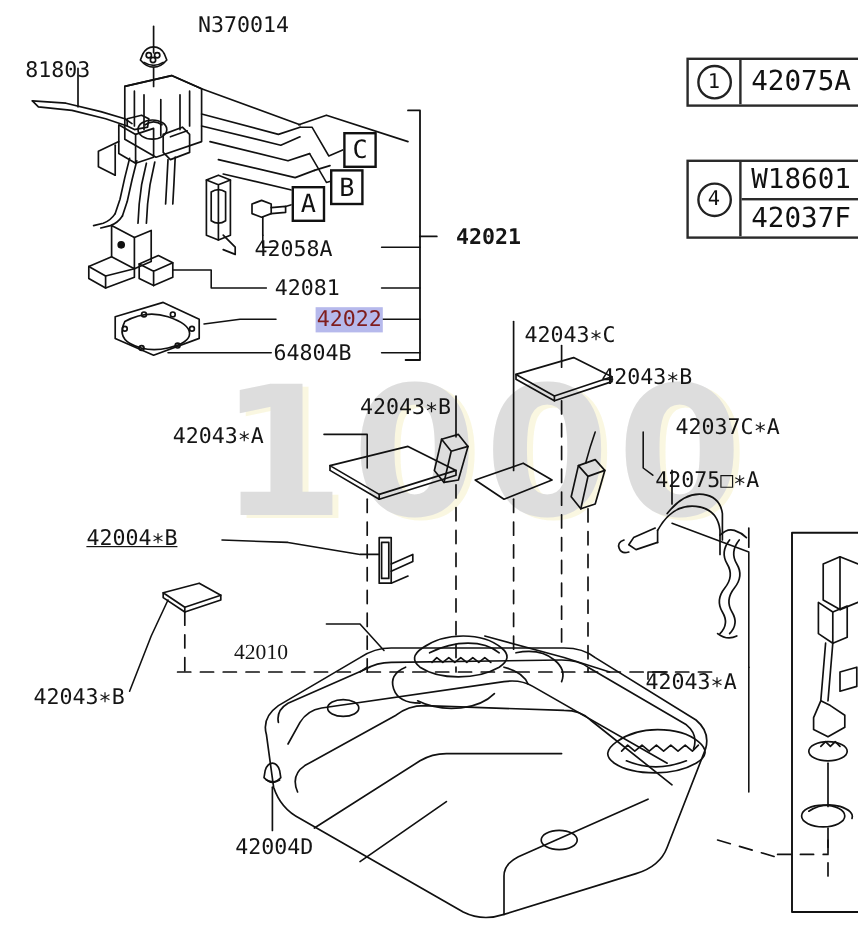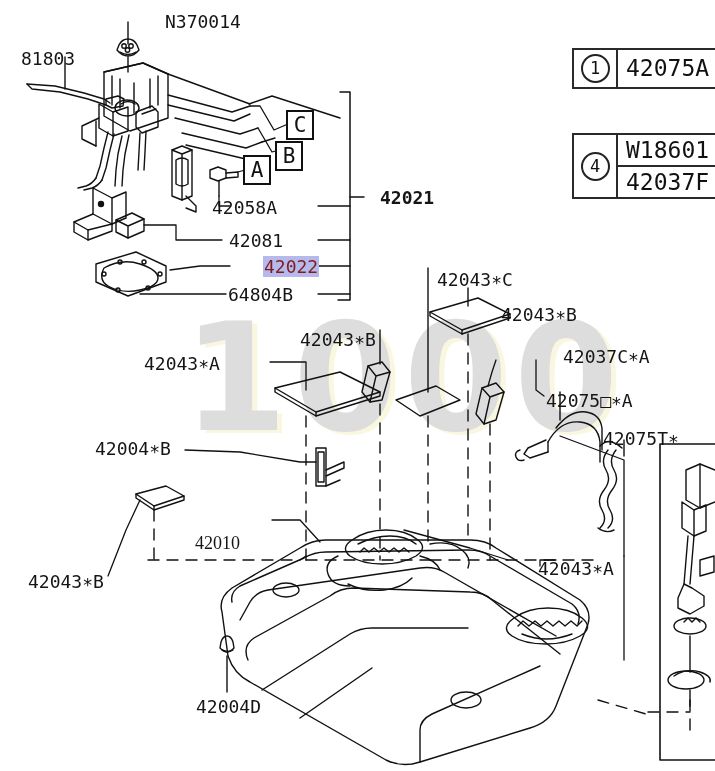--- a/index.html
+++ b/index.html
@@ -328,22 +328,21 @@
   <div class="lbl" style="left:229px; top:229px;">42081</div>
   <div class="lbl" style="left:228px; top:255px;"><span class="hl">42022</span></div>
   <div class="lbl" style="left:228px; top:283px;">64804B</div>
 
   <div class="lbl" style="left:437px; top:268px;">42043∗C</div>
   <div class="lbl" style="left:501px; top:303px;">42043∗B</div>
   <div class="lbl" style="left:300px; top:328px;">42043∗B</div>
   <div class="lbl" style="left:144px; top:352px;">42043∗A</div>
   <div class="lbl" style="left:563px; top:345px;">42037C∗A</div>
   <div class="lbl" style="left:546px; top:373px;margin-top:16px;">42075□∗A</div>
-  <div class="lbl" style="left:603px; top:427px;">42075T∗</div>
-  <div class="lbl" style="left:95px;  top:437px;">42004∗B</div>
+  <div class="lbl" style="left:72px;  top:437px;text-decoration:underline;">42004∗B</div>
   <div class="lbl" style="left:28px;  top:570px;">42043∗B</div>
   <div class="lbl" style="left:195px; top:532px;font-family:Liberation Serif, serif;">42010</div>
   <div class="lbl" style="left:196px; top:695px;">42004D</div>
   <div class="lbl" style="left:538px; top:557px;">42043∗A</div>
 
   <div class="cbox" style="left:286px; top:110px; width:24px; height:26px;">
       <span>C</span>
     </div>
   <div class="cbox" style="left:275px; top:141px; width:24px; height:26px;">
       <span>B</span>

